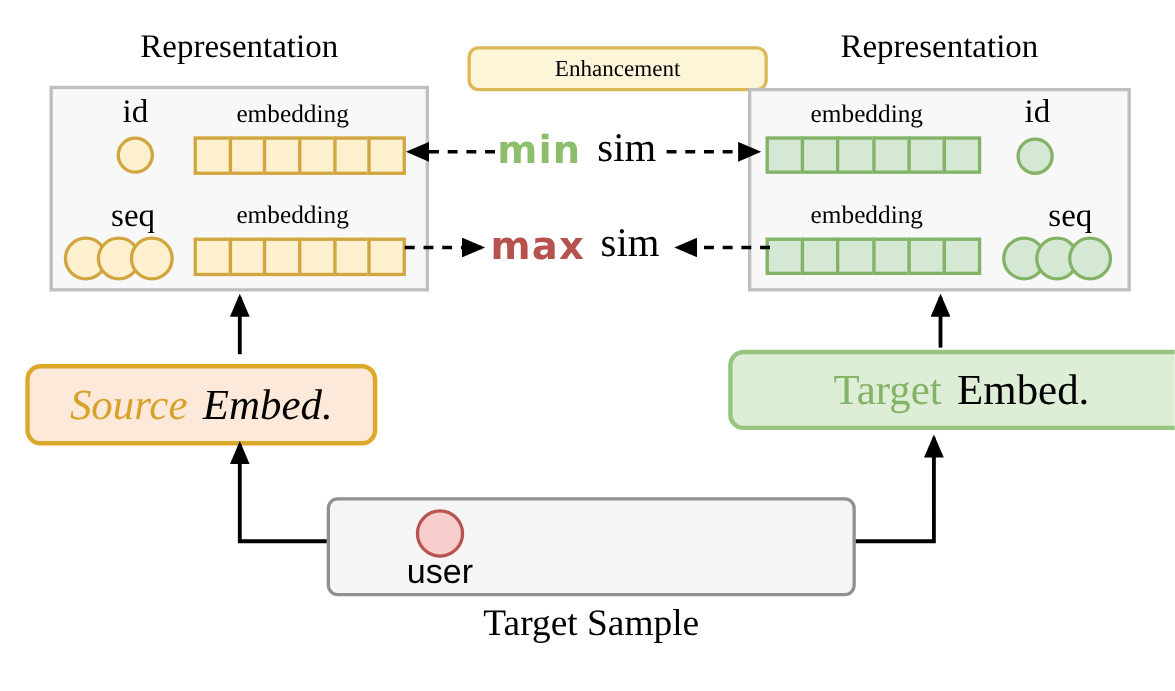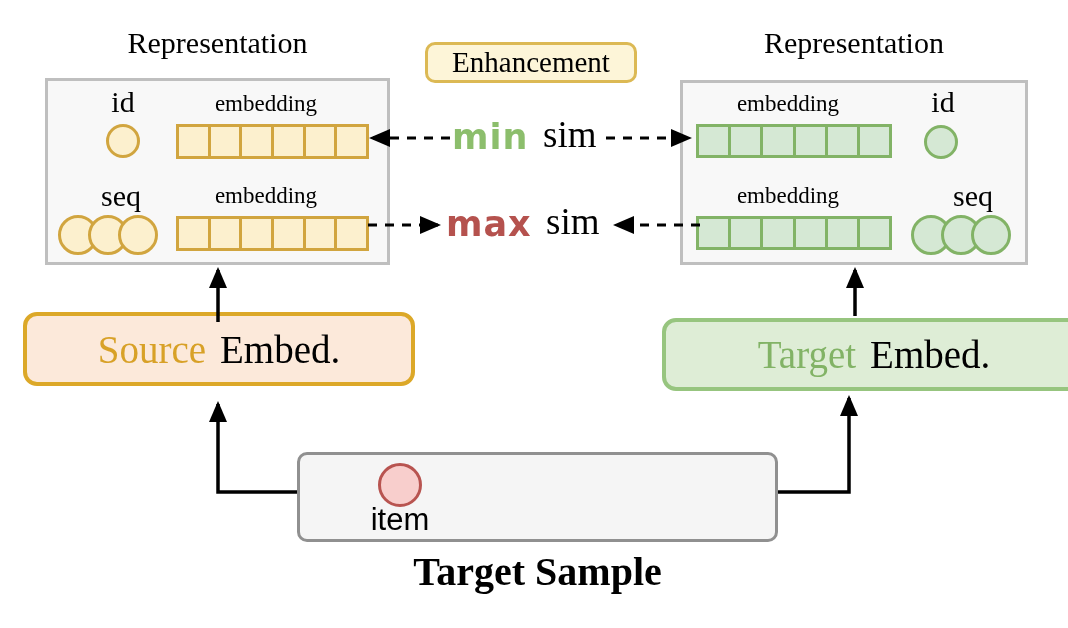--- a/index.html
+++ b/index.html
@@ -54,60 +54,60 @@
   .cells.green  .cell { border-color:var(--green-border);  background:var(--green-fill); }
 
   .circles { position:absolute; display:flex; }
   .mini-circle { width:40px; height:40px; border-radius:50%; border:3px solid; box-sizing:border-box; }
   .circles .mini-circle + .mini-circle { margin-left:-10px; }
   .circles.yellow .mini-circle { border-color:var(--yellow-border); background:var(--yellow-fill); }
   .circles.green  .mini-circle { border-color:var(--green-border);  background:var(--green-fill); }
 
   
   #enhancement {
-    position:absolute; left:425px; top:42px; width:212px; height:41px;
+    position:absolute; left:425px; top:42px; width:273px; height:41px;
     border:3.5px solid var(--enh-border); border-radius:10px; background:var(--enh-fill);
-    display:flex; align-items:center; justify-content:center; font-size:29px; box-sizing:border-box;
+    display:flex; align-items:center; justify-content:center; font-size:21px; box-sizing:border-box;
   }
 
   
   .handfont { font-family:"DejaVu Sans", sans-serif; font-weight:bold; letter-spacing:1px; }
   #min-label  { position:absolute; left:452px; top:117px; font-size:35px; color:var(--min-color); }
   #sim1-label { position:absolute; left:543px; top:113px; font-size:37px; }
   #max-label  { position:absolute; left:446px; top:204px; font-size:35px; color:var(--max-color);text-align:right; }
   #sim2-label { position:absolute; left:546px; top:200px; font-size:37px; }
 
   
   .embed-box {
     position:absolute; display:flex; align-items:center; justify-content:center;
     gap:14px; font-size:39px; box-sizing:border-box; border-radius:14px;
   }
-  #source-embed { left:23px;  top:312px; width:392px; height:74px;
-                  border:4px solid var(--gold-border); background:var(--peach-fill); }
+  #source-embed { left:23px;  top:331px; width:320px; height:74px;
+                  border:4px solid var(--gold-border); background:var(--peach-fill);font-style:italic; }
   #source-word  { color:var(--gold-text); }
   #target-embed { left:662px; top:318px; width:424px; height:73px;
                   border:4px solid var(--green-box-border); background:var(--green-box-fill); }
   #target-word  { color:var(--green-text); }
 
   
   #target-sample {
     position:absolute; left:297px; top:452px; width:481px; height:90px;
     border:3.5px solid var(--sample-border); border-radius:10px; background:var(--sample-fill);
     box-sizing:border-box;
   }
   .sample-item { position:absolute; text-align:center; }
   #item-user    { left:55px;  top:8px; width:90px; }
   #item-context { left:178px; top:8px; width:124px; }
   #item-item    { left:330px; top:8px; width:108px; }
   .sample-circle { width:44px; height:44px; border-radius:50%; border:3.5px solid; box-sizing:border-box; margin:0 auto; }
   .sample-circle.red   { border-color:var(--red-border);   background:var(--red-fill); }
   .sample-circle.green { border-color:var(--green-border); background:var(--green-fill); }
   .sample-circle.blue  { border-color:var(--blue-border);  background:var(--blue-fill); }
   .sample-label { font-family:"Liberation Sans", sans-serif; font-size:31px; margin-top:-5px; }
-  #sample-caption { position:absolute; left:297px; top:548px; width:481px; text-align:center; font-size:40px;font-weight:bold; }
+  #sample-caption { position:absolute; left:297px; top:548px; width:481px; text-align:center; font-size:34px; }
 
   
   #arrows { position:absolute; left:0; top:0; pointer-events:none; }
   .solid-arrow  { stroke:#000; stroke-width:3.5; fill:none; }
   .dashed-arrow { stroke:#000; stroke-width:3.2; fill:none; stroke-dasharray:9 8; }
 </style>
 </head>
 <body>
 
 <div class="canvas">
@@ -187,21 +187,21 @@
     <span>Embed.</span>
   </div>
   <div class="embed-box" id="target-embed">
     <span id="target-word">Target</span>
     <span>Embed.</span>
   </div>
 
   <div id="target-sample">
     <div class="sample-item" id="item-user">
       <div class="sample-circle red"></div>
-      <div class="sample-label">item</div>
+      <div class="sample-label">user</div>
     </div>
   </div>
   <div id="sample-caption">Target Sample</div>
 
   <svg id="arrows" width="1068" height="628" viewBox="0 0 1068 628">
     <defs>
       <marker id="ah" markerUnits="userSpaceOnUse" markerWidth="22" markerHeight="18" refX="18" refY="9" orient="auto">
         <path d="M0,0 L21,9 L0,18 Z" fill="#000"></path>
       </marker>
     </defs>

